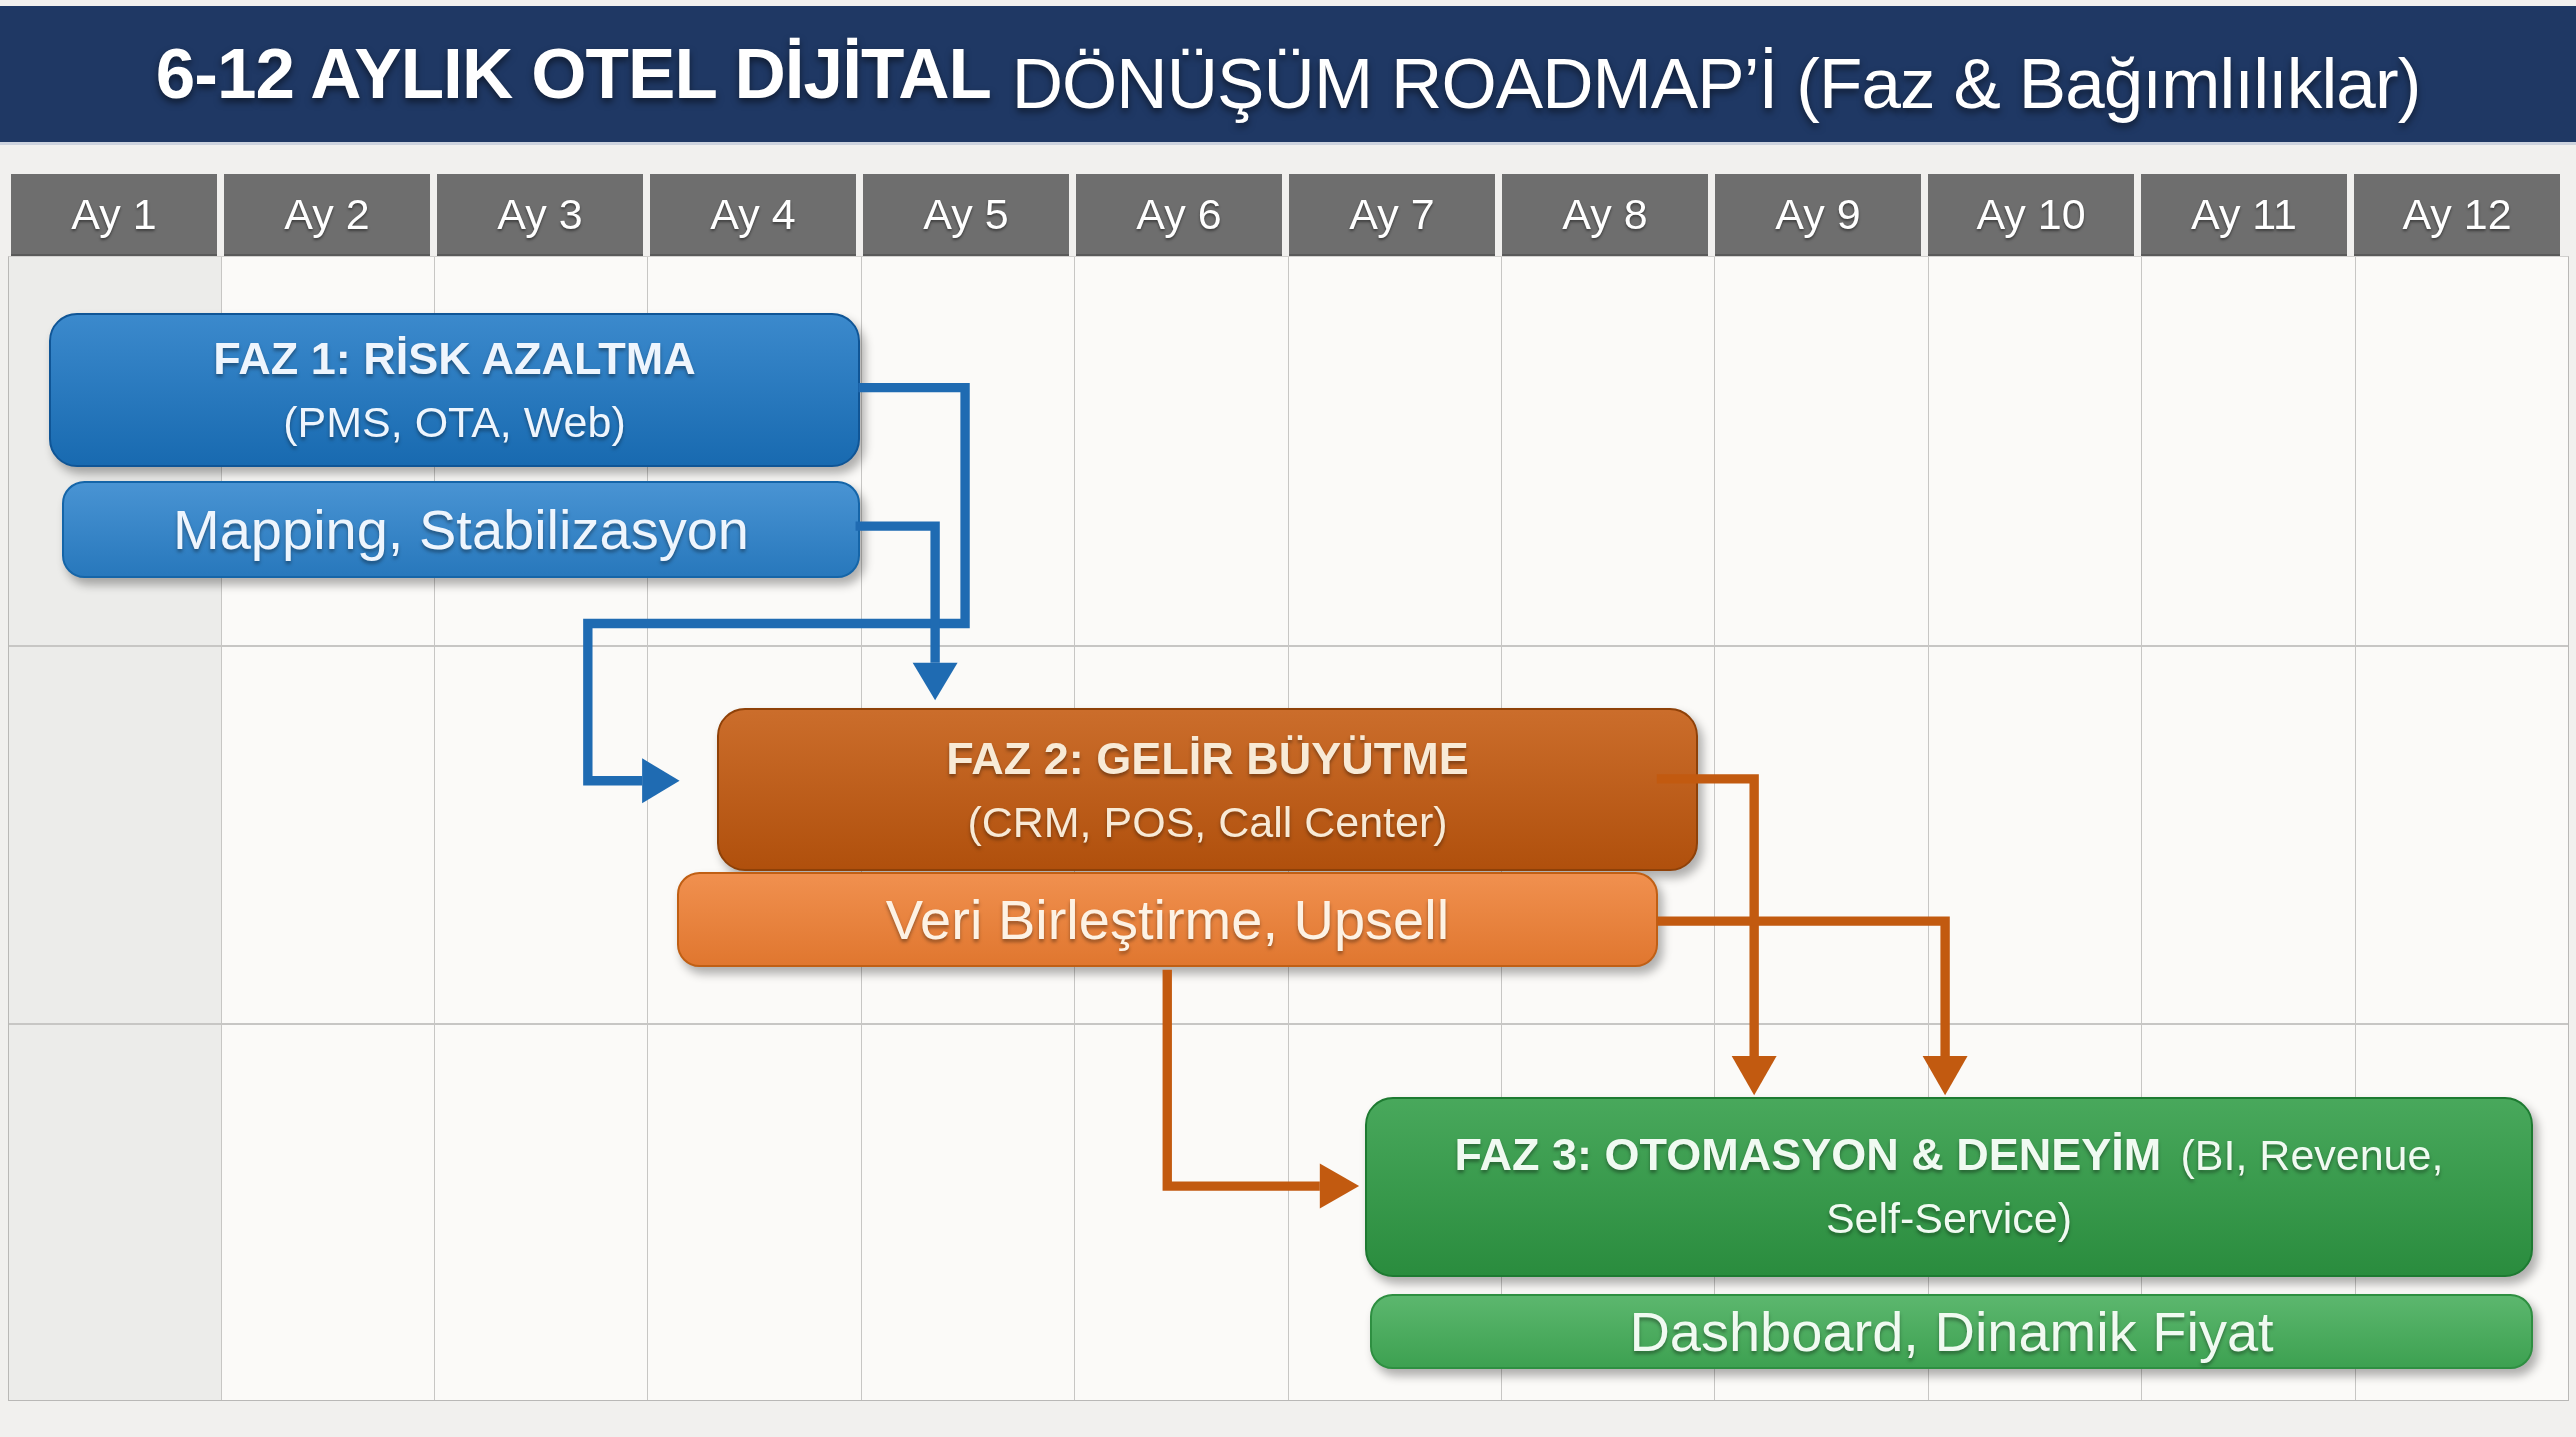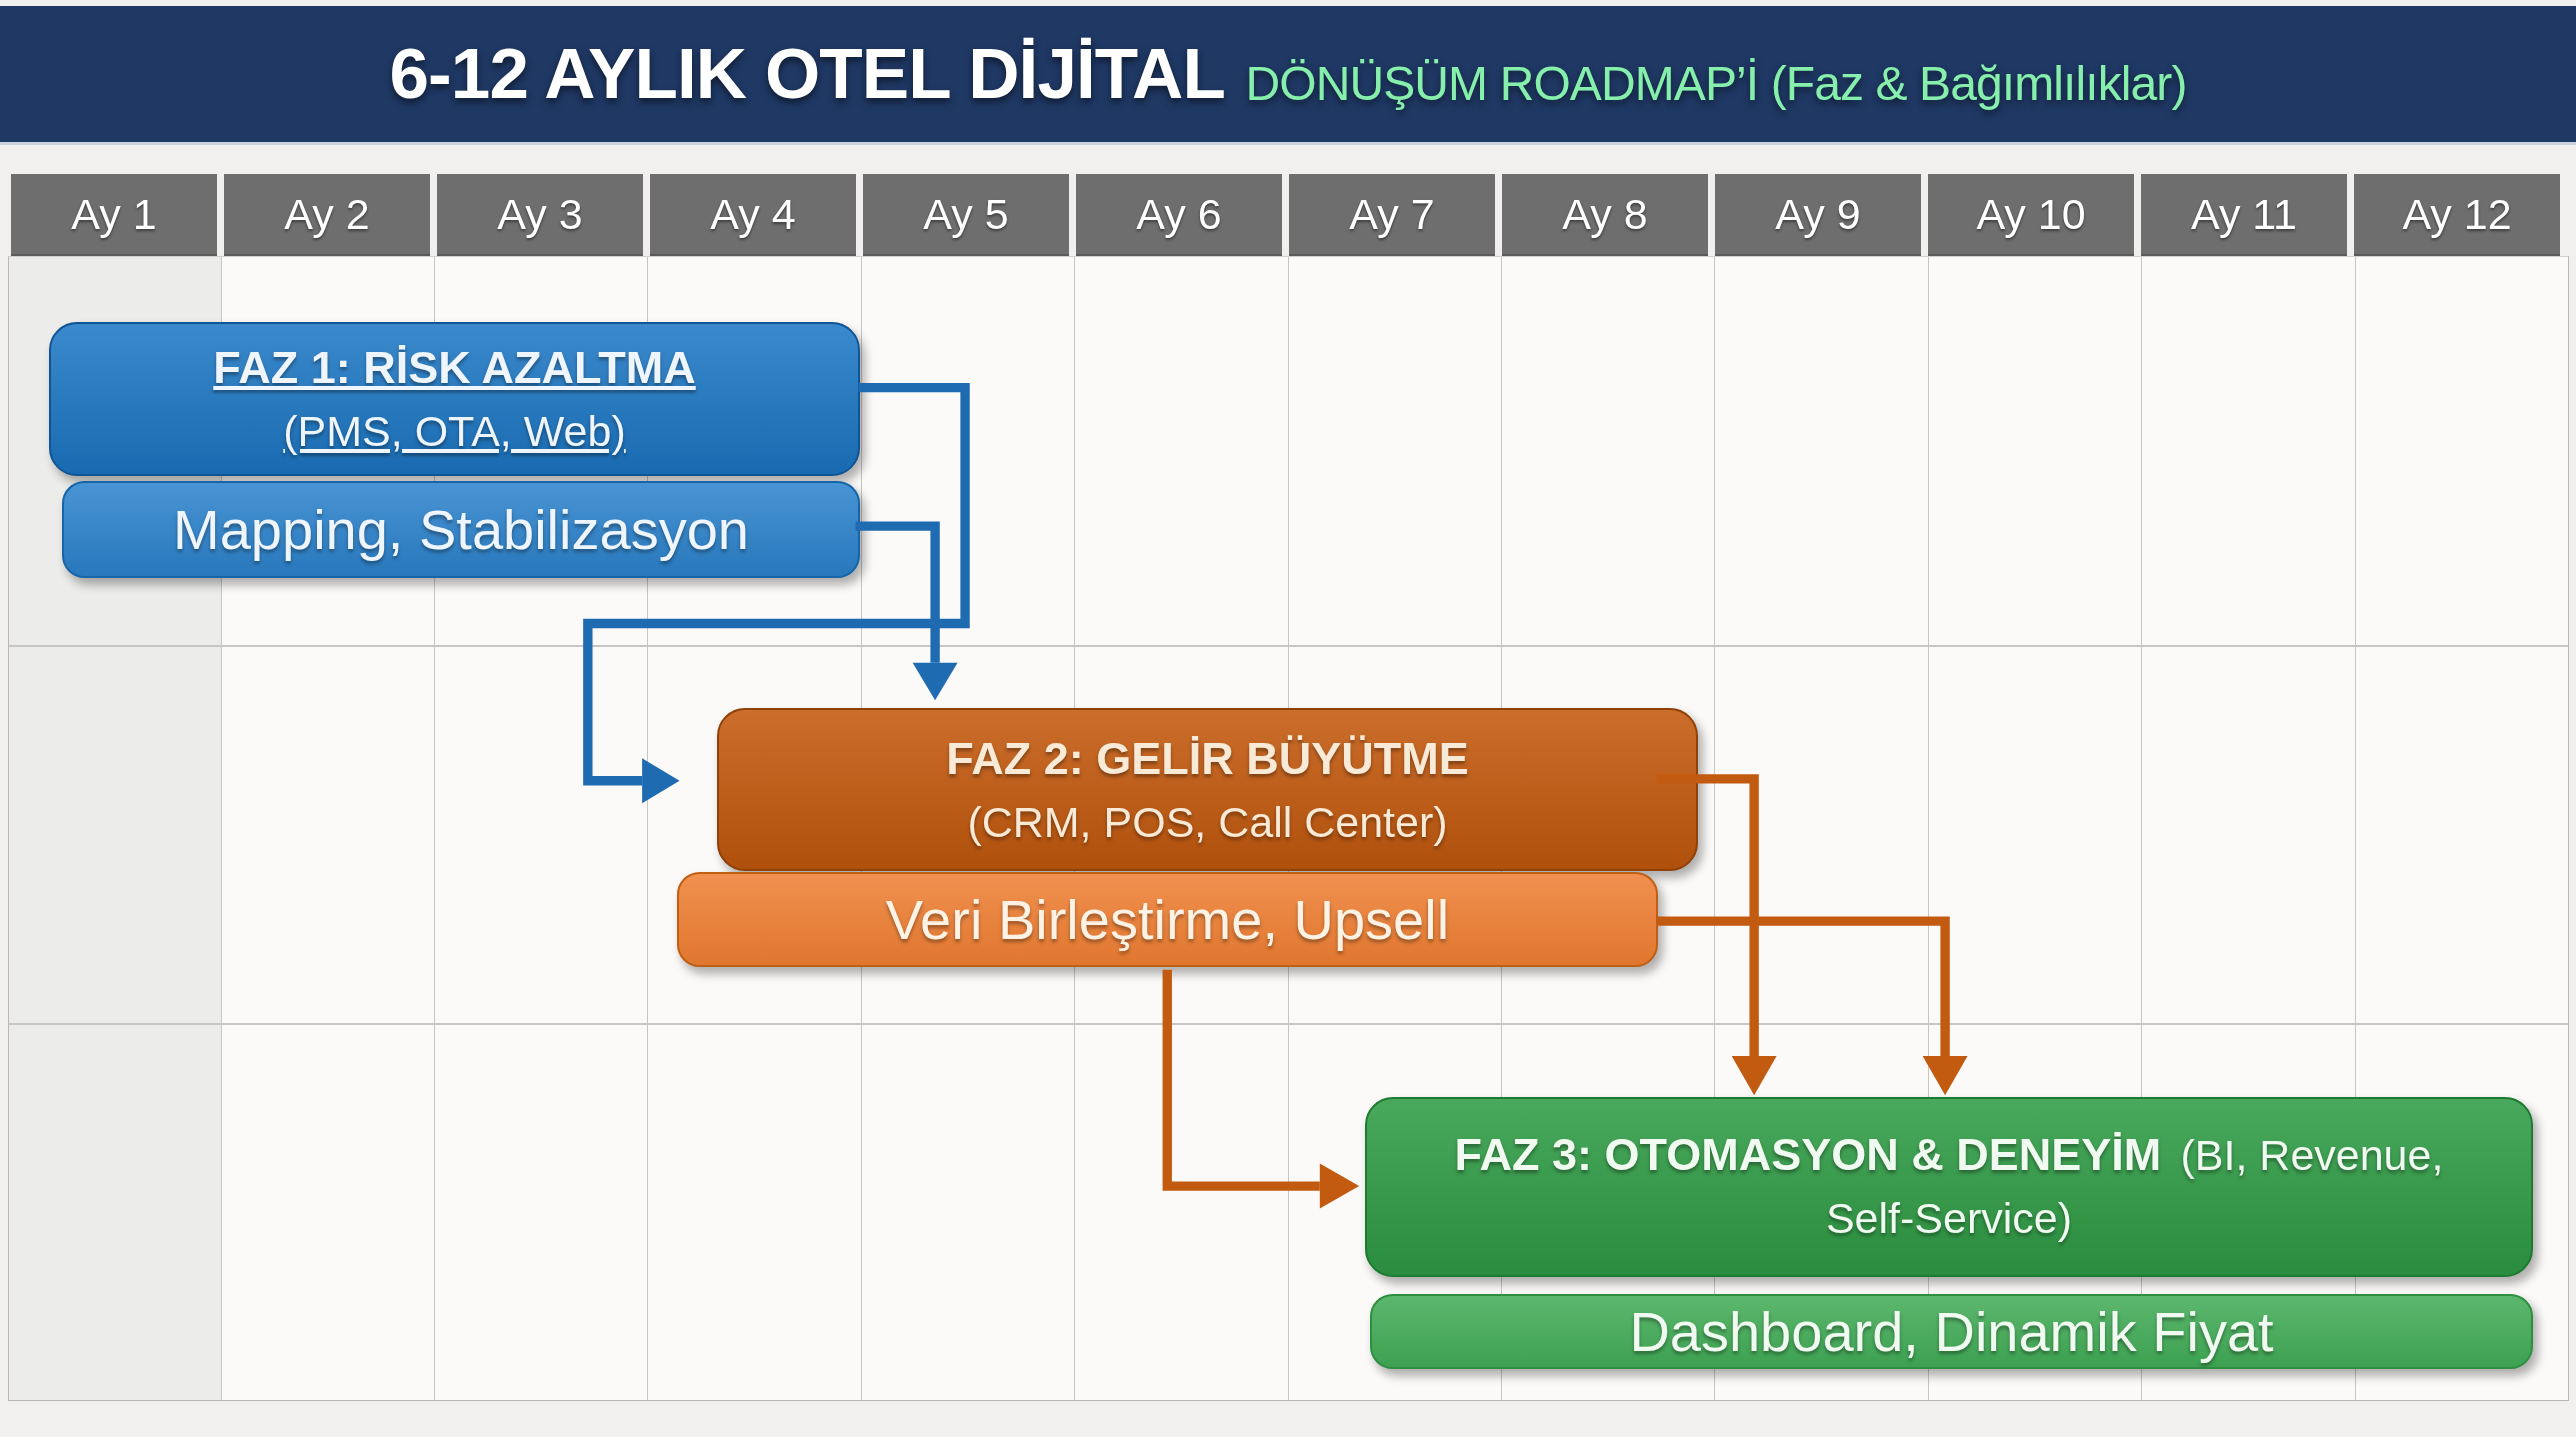--- a/index.html
+++ b/index.html
@@ -10,21 +10,21 @@
   .title-band {
     position:absolute; left:0; top:5.6px; width:2576px; height:139px;
     background:#1f3864; display:flex; align-items:center; justify-content:center;
     border-bottom:3.7px solid #cdd3de;
   }
   .title-band .t-bold {
     color:#ffffff; font-size:71px; font-weight:700; letter-spacing:-0.9px;
     text-shadow:0 3.7px 7.5px rgba(0,0,0,.5);
   }
   .title-band .t-reg {
-    color:#86efac; font-size:48px; font-weight:400; margin-left:20.6px; letter-spacing:-0.9px;
+    color:#ffffff; font-size:71px; font-weight:400; margin-left:20.6px; letter-spacing:-0.9px;
     text-shadow:0 3.7px 7.5px rgba(0,0,0,.5);
     margin-top:20px;
   }
 
   
   .table-wrap { position:absolute; left:7.5px; top:174px; width:2561px; height:1227px; }
 
   .month-header { position:absolute; left:0; top:0; width:2561px; height:82px; display:flex; }
   .month-cell {
     width:213px; height:82px; padding:0 3.7px;
@@ -51,23 +51,23 @@
   .bar {
     position:absolute; display:flex; flex-direction:column;
     align-items:center; justify-content:center; text-align:center;
     box-shadow:4.7px 6.6px 9.4px rgba(0,0,0,.30);
   }
   .bar .l1 { font-weight:700; font-size:45px; }
   .bar .l2 { font-weight:400; font-size:43px;text-align:right; }
   .bar.main { border-radius:28px; line-height:1.45; }
   .bar.sub  { border-radius:22.5px; font-size:56px; font-weight:400; }
 
-  .faz1-main { left:49px;  top:322px;  width:811px;  height:154px;
+  .faz1-main { left:49px;  top:313px;  width:811px;  height:154px;
     background:linear-gradient(180deg, rgba(255,255,255,.14), rgba(0,0,0,.10)), #1b76c4;
-    border:2.8px solid #0f5596; color:#eef5fd;text-decoration:underline; }
+    border:2.8px solid #0f5596; color:#eef5fd; }
   .faz1-sub  { left:62px;  top:481px;  width:798px;  height:97px;
     background:linear-gradient(180deg, rgba(255,255,255,.14), rgba(0,0,0,.08)), #2b82cc;
     border:2.8px solid #1565a8; color:#eef5fd; }
 
   .faz2-main { left:677px; top:708px;  width:981px; height:163px;
     background:linear-gradient(180deg, rgba(255,255,255,.12), rgba(0,0,0,.10)), #c4590e;
     border:2.8px solid #8f4108; color:#f8ead6;margin-left:40px; }
   .faz2-sub  { left:677px; top:872px;  width:981px; height:95px;
     background:linear-gradient(180deg, rgba(255,255,255,.14), rgba(0,0,0,.06)), #ee7e32;
     border:2.8px solid #c05f14; color:#fdf2e4; }

